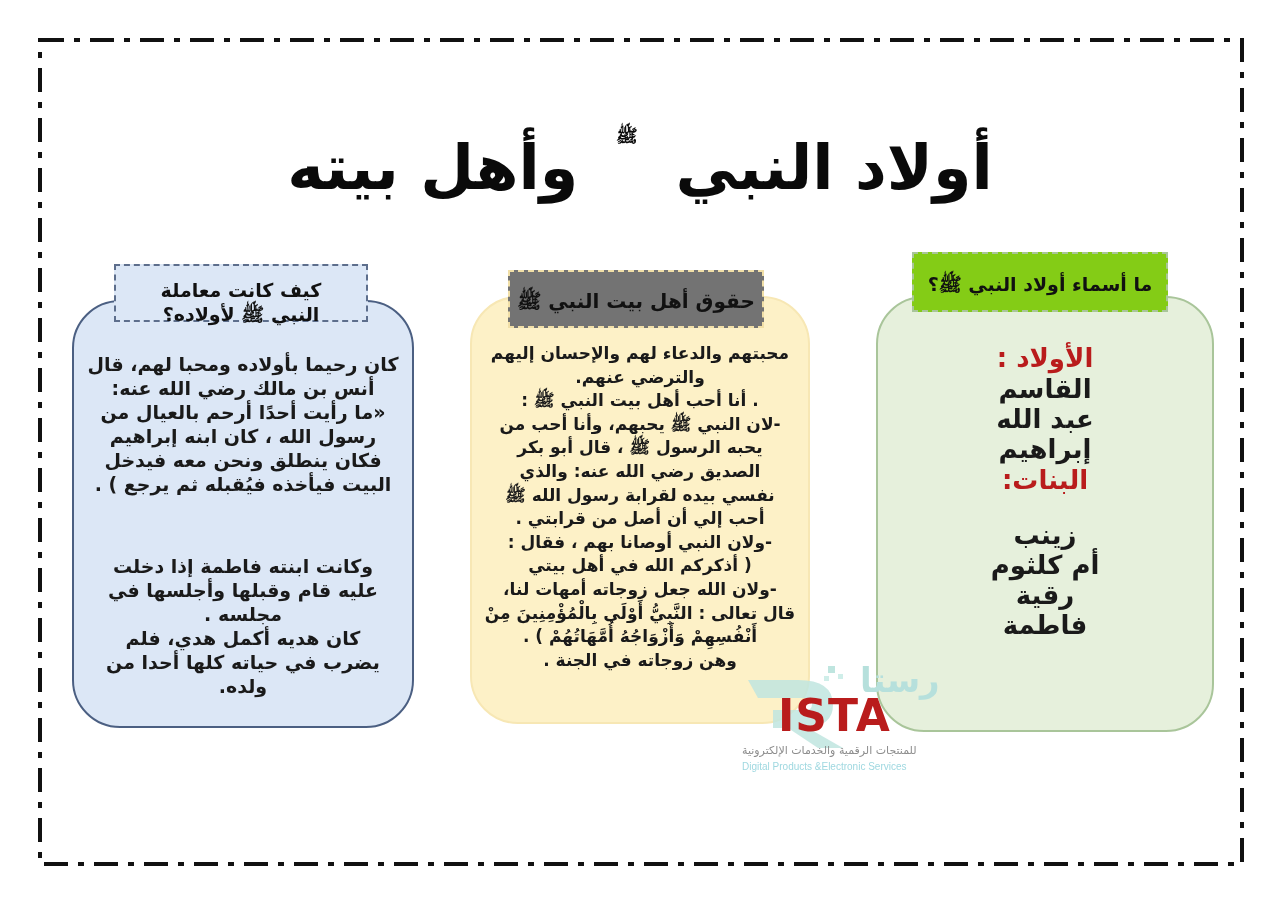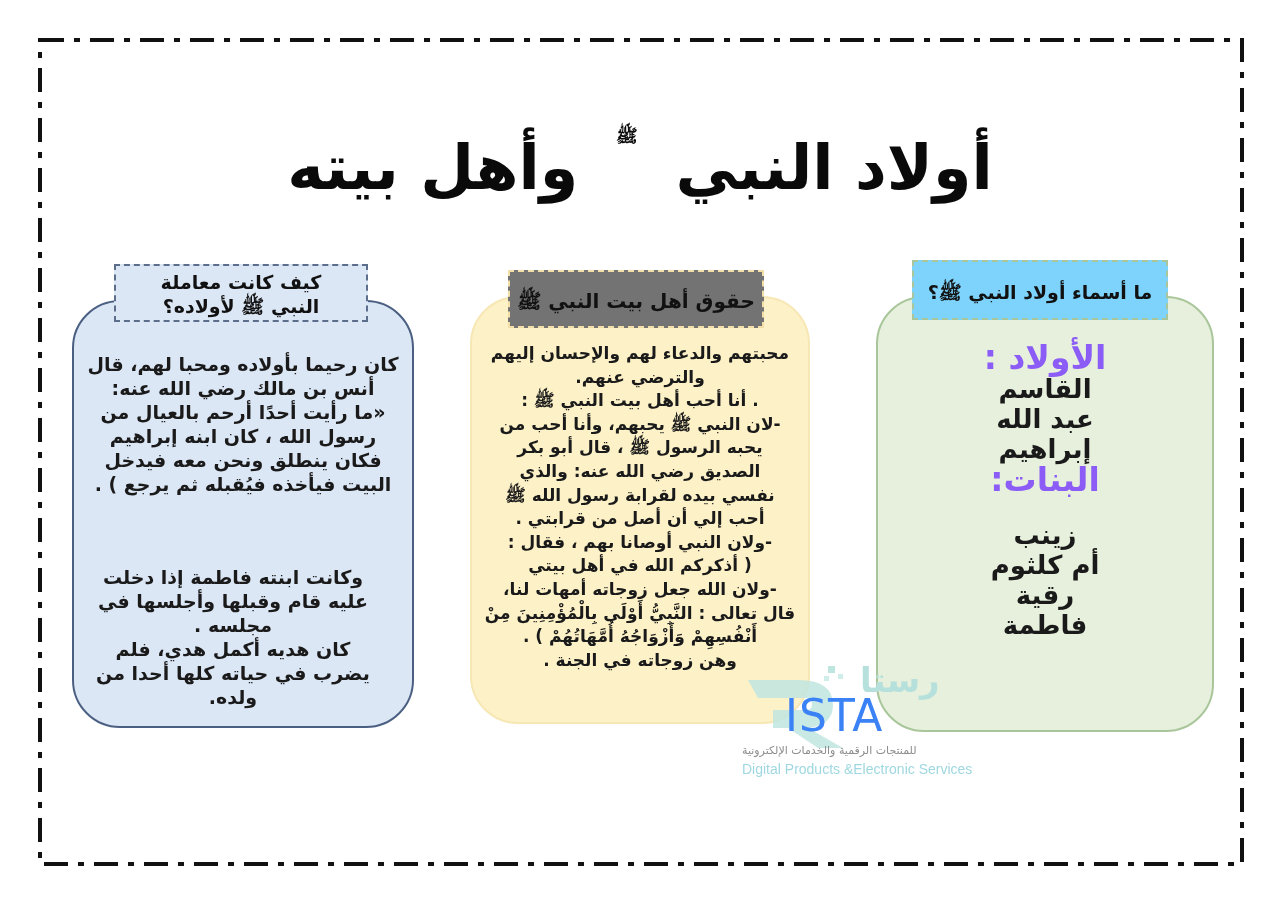--- a/index.html
+++ b/index.html
@@ -23,35 +23,35 @@
     }
     .jar {
       position: absolute; box-sizing: border-box; border-radius: 48px; border: 2px solid;
     }
     .tag {
       position: absolute; box-sizing: border-box; border: 2px dashed; text-align: center; direction: rtl;
       font-weight: bold;
     }
     .jar-content { position: absolute; direction: rtl; text-align: center; }
     .blue-jar { left: 72px; top: 300px; width: 342px; height: 428px; background: #dce7f6; border-color: #4b5f82; }
-    .blue-tag { left: 114px; top: 264px; width: 254px; height: 58px; background: #dce7f6; border-color: #5d6e8c; font-size: 19px; line-height: 24px; padding-top: 4px; }
+    .blue-tag { left: 114px; top: 264px; width: 254px; height: 58px; background: #dce7f6; border-color: #5d6e8c; font-size: 19px; line-height: 24px; padding-top: 12px; }
     .yellow-jar { left: 470px; top: 296px; width: 340px; height: 428px; background: #fdf1c7; border-color: #f7e7b4; }
     .yellow-tag { left: 508px; top: 270px; width: 256px; height: 58px; background: #737373; border-color: #f1dfa7; font-size: 20px; line-height: 58px; }
     .green-jar { left: 876px; top: 296px; width: 338px; height: 436px; background: #e6f0dc; border-color: #a9c59a; }
-    .green-tag { left: 912px; top: 260px; width: 256px; height: 60px; background: #7dd3fc; border-color: #a9c59a; font-size: 19px; line-height: 60px; }
+    .green-tag { left: 912px; top: 252px; width: 256px; height: 60px; background: #84cc16; border-color: #a9c59a; font-size: 19px; line-height: 60px; }
     .body-text { font-size: 19px; line-height: 24px; font-weight: bold; color: #1a1a1a; }
     .names { font-size: 26px; line-height: 30px; font-weight: bold; color: #1a1a1a; text-align: center; }
-    .heading-red { font-size: 33px; line-height: 32px; font-weight: bold; color: #8b5cf6; }
+    .heading-red { font-size: 26px; line-height: 32px; font-weight: bold; color: #b91c1c; }
     .watermark {
       position: absolute; left: 738px; top: 660px; width: 190px; height: 115px; pointer-events: none;
     }
     .wm-ar { position: absolute; left: 122px; top: 0px; font-size: 34px; color: #b6e0dc; direction: rtl; font-weight: bold; }
-    .wm-en { position: absolute; left: 47px; top: 30px; font-size: 44px; color: #3b82f6; font-weight: normal; letter-spacing: 1px; }
+    .wm-en { position: absolute; left: 40px; top: 30px; font-size: 44px; color: #b91c1c; font-weight: bold; letter-spacing: 1px; }
     .wm-ar-sub { position: absolute; left: 4px; top: 84px; font-size: 11px; color: #8d8d8d; direction: rtl; white-space: nowrap; }
-    .wm-en-sub { position: absolute; left: 4px; top: 101px; font-size: 14px; color: #9fd8e0; white-space: nowrap; font-family: "Liberation Sans", sans-serif; }
+    .wm-en-sub { position: absolute; left: 4px; top: 101px; font-size: 10px; color: #9fd8e0; white-space: nowrap; font-family: "Liberation Sans", sans-serif; }
   </style>
 </head>
 <body>
 
 <div class="frame">
   <svg width="1206" height="828" viewBox="0 0 1206 828">
     <rect x="2" y="2" width="1202" height="824" fill="none" stroke="#111" stroke-width="4" stroke-dasharray="24 10 6 10"></rect>
   </svg>
 </div>
 
@@ -67,21 +67,21 @@
   <div>النبي ﷺ لأولاده؟</div>
 </div>
 <div class="jar-content body-text" style="left:78px; top:352px; width:330px;">
   <div>كان رحيما بأولاده ومحبا لهم، قال</div>
   <div>أنس بن مالك رضي الله عنه:</div>
   <div>«ما رأيت أحدًا أرحم بالعيال من</div>
   <div>رسول الله ، كان ابنه إبراهيم</div>
   <div>فكان ينطلق ونحن معه فيدخل</div>
   <div>البيت فيأخذه فيُقبله ثم يرجع ) .</div>
 </div>
-<div class="jar-content body-text" style="left:68px; top:554px; width:330px;margin-top:11px;">
+<div class="jar-content body-text" style="left:78px; top:554px; width:330px;">
   <div>وكانت ابنته فاطمة إذا دخلت</div>
   <div>عليه قام وقبلها وأجلسها في</div>
   <div>مجلسه .</div>
   <div>كان هديه أكمل هدي، فلم</div>
   <div>يضرب في حياته كلها أحدا من</div>
   <div>ولده.</div>
 </div>
 
 <div class="jar yellow-jar"></div>
 <div class="tag yellow-tag">حقوق أهل بيت النبي ﷺ</div>

